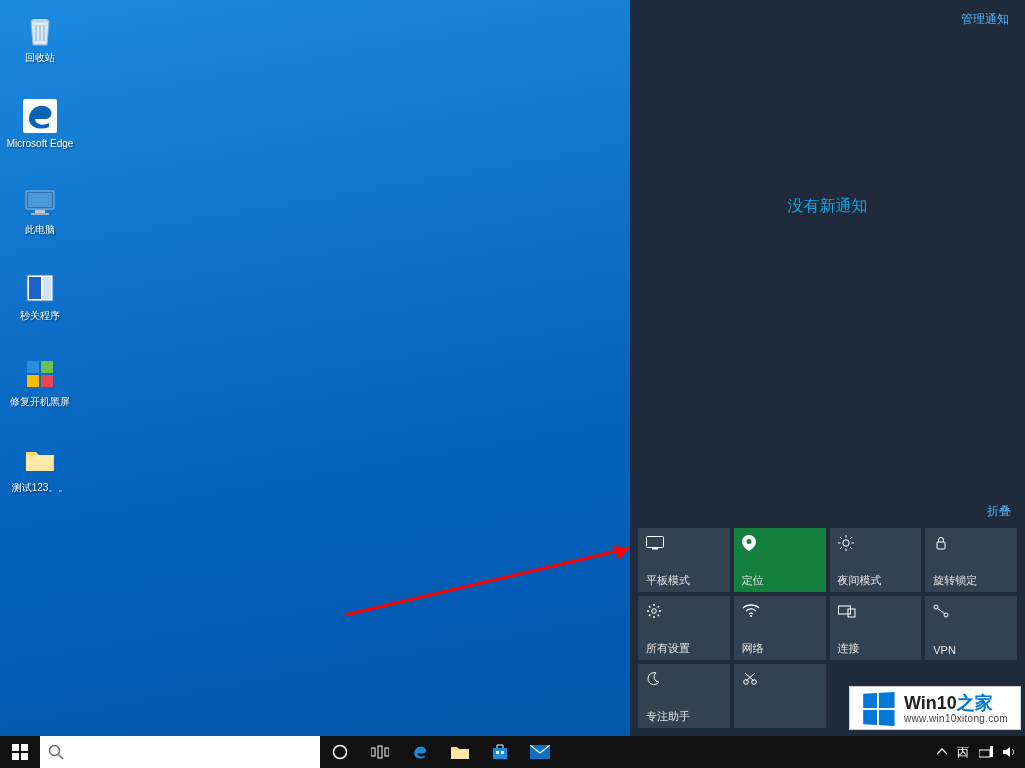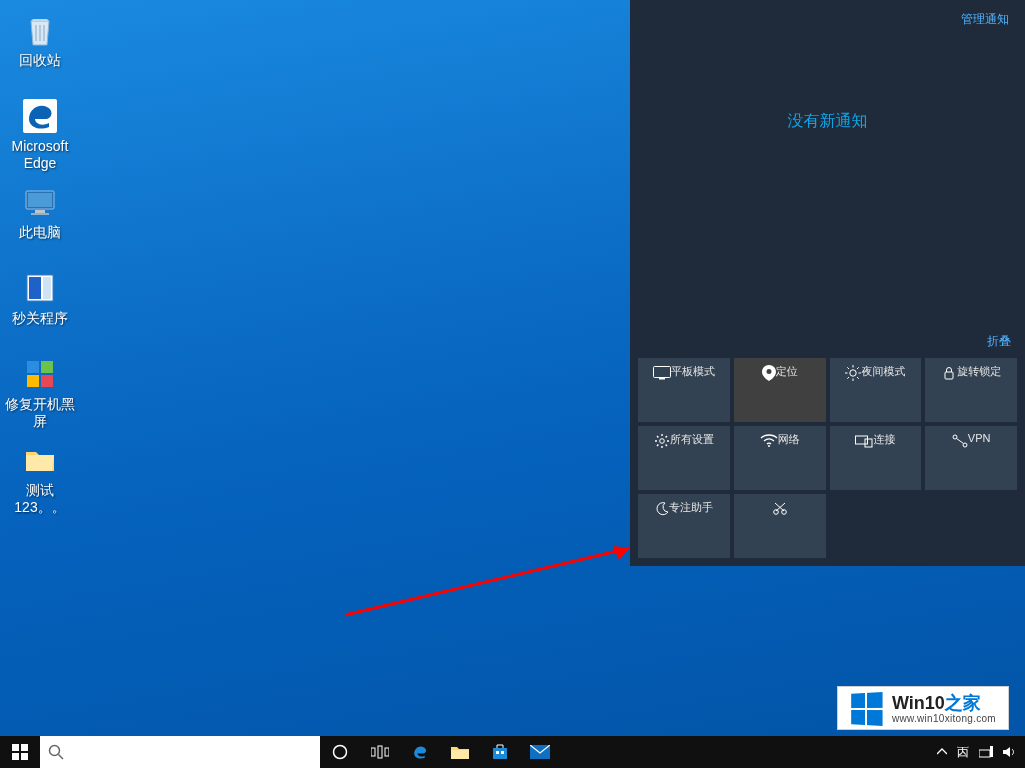--- a/index.html
+++ b/index.html
@@ -32,34 +32,34 @@
   justify-content: flex-start;
   padding-top: 6px;
   cursor: default;
 }
 .dicon .glyph {
   width: 40px; height: 40px;
   display: flex; align-items: center; justify-content: center;
 }
 .dicon .lbl {
   color: #fff;
-  font-size: 14px;
+  font-size: 10px;
   text-align: center;
   text-shadow: 1px 1px 2px rgba(0,0,0,0.6);
   line-height: 1.2;
   padding: 2px 2px 0;
 }
 
 
 .action-center {
   position: absolute;
   right: 0;
   top: 0;
   width: 395px;
-  height: 566px;
+  height: 736px;
   background: #1f2b3a;
   color: #e6e6e6;
   display: flex;
   flex-direction: column;
 }
 .ac-header {
   height: 38px;
   display: flex;
   justify-content: flex-end;
   align-items: center;
@@ -90,27 +90,27 @@
 .ac-tiles {
   display: grid;
   grid-template-columns: repeat(4, 1fr);
   gap: 4px;
   padding: 0 8px 8px 8px;
 }
 .tile {
   background: #334252;
   height: 64px;
   display: flex;
-  flex-direction: row;
-  justify-content: center;
+  flex-direction: column;
+  justify-content: space-between;
   padding: 6px 8px 4px 8px;
   color: #e6e6e6;
   font-size: 11px;
 }
-.tile.active { background: #404040; }
+.tile.active { background: #15803d; }
 .tile .tico { height: 18px; display:flex; align-items:center; }
 .tile .tlbl { font-size: 11px; }
 
 
 .arrow {
   position: absolute;
   pointer-events: none;
 }
 
 
@@ -153,21 +153,21 @@
   align-items: center;
   gap: 10px;
   padding: 0 8px;
   color: #fff;
   font-size: 11px;
 }
 
 
 .watermark {
   position: absolute;
-  right: 16px;
+  right: 4px;
   bottom: 38px;
   background: #fff;
   border: 1px solid #d0d0d0;
   padding: 6px 12px 4px 12px;
   display: flex;
   align-items: center;
   gap: 10px;
   margin-left: 39px;
 }
 .watermark .winlogo {

